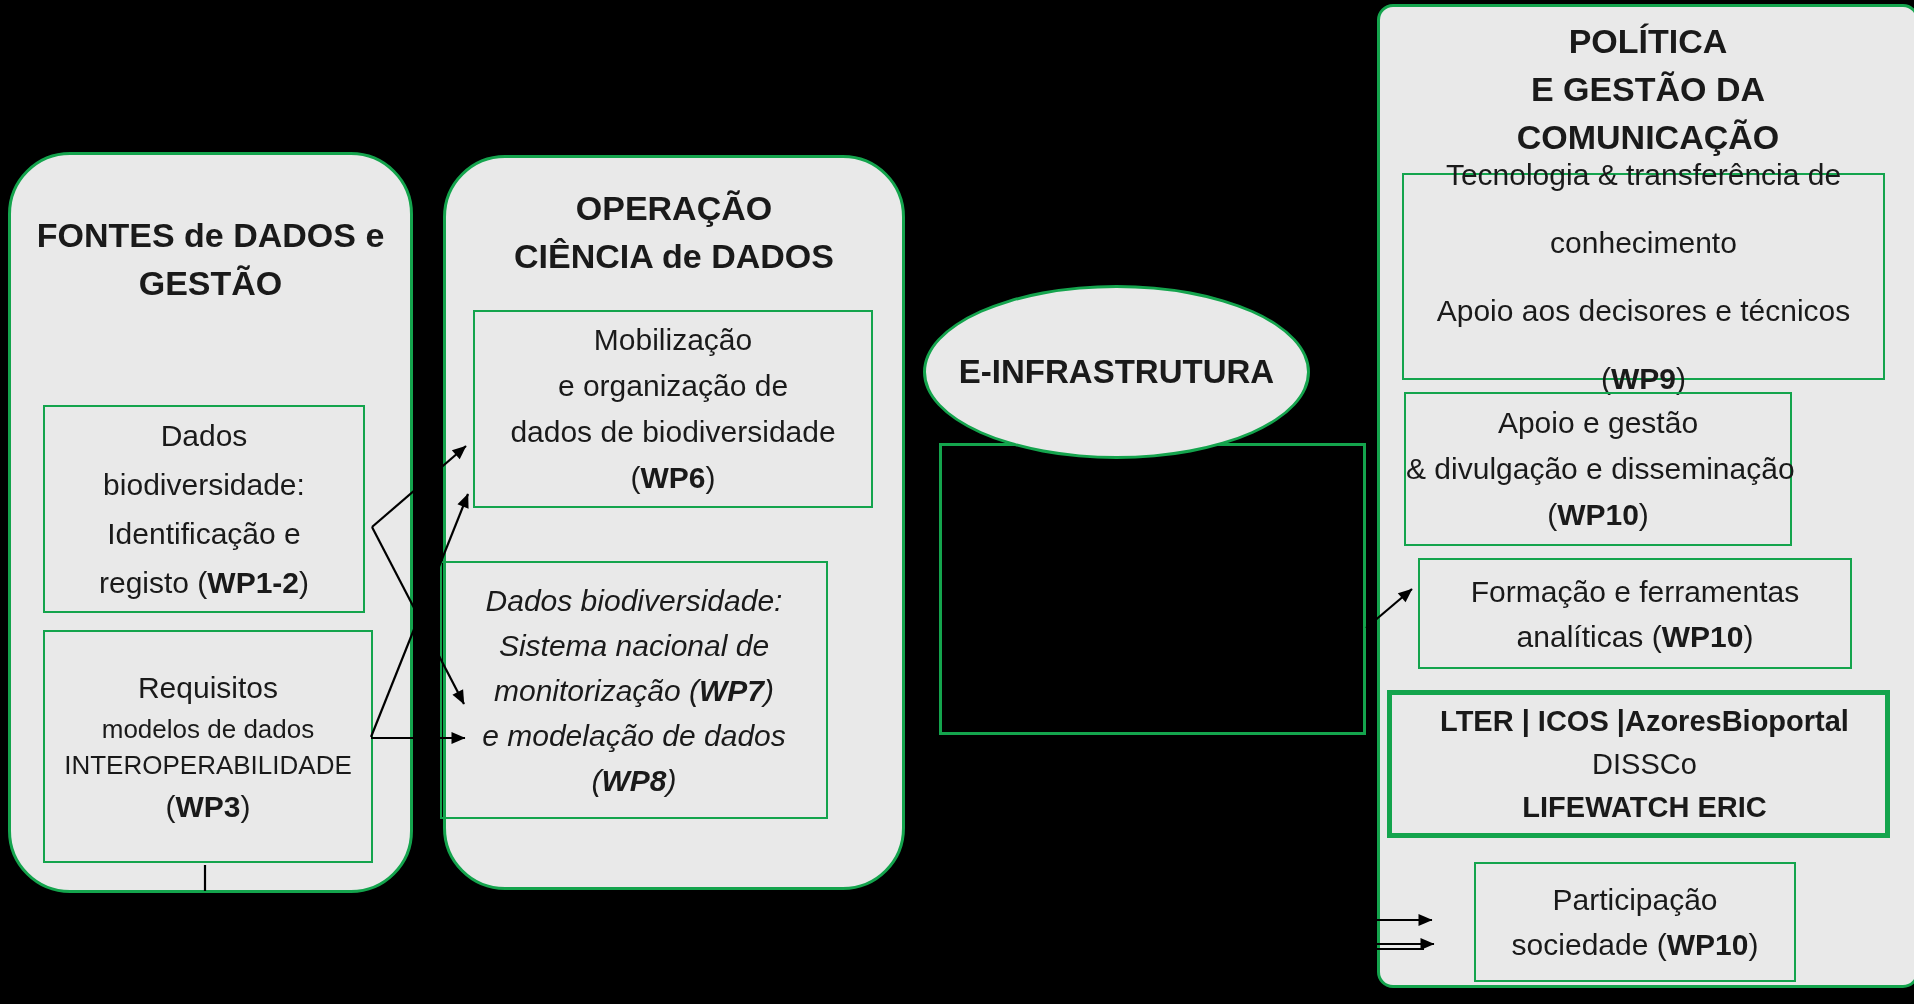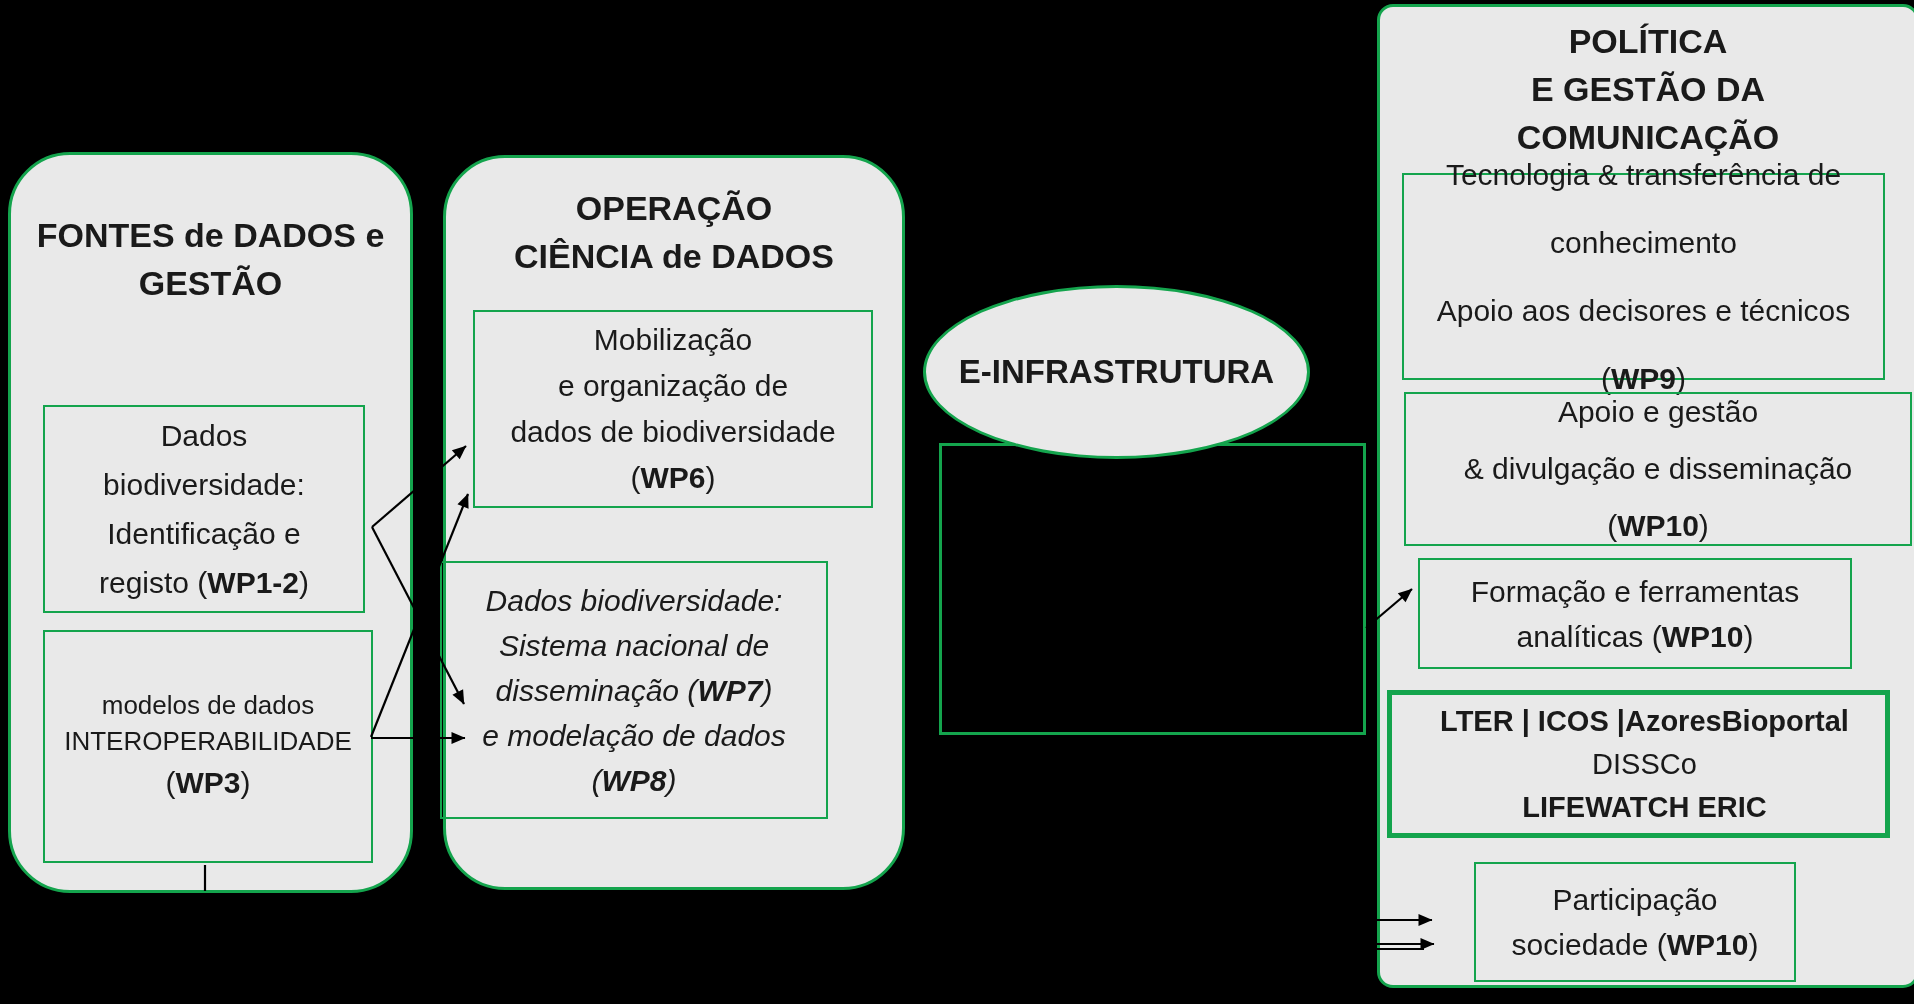--- a/index.html
+++ b/index.html
@@ -104,53 +104,54 @@
   </div>
 
   <div class="box" id="box-wp12" style="left:43px;top:405px;width:322px;height:208px;">
     <div class="line"><span>Dados</span><b></b><span></span></div>
     <div class="line"><span>biodiversidade:</span><b></b><span></span></div>
     <div class="line"><span>Identificação e</span><b></b><span></span></div>
     <div class="line"><span>registo (</span><b>WP1-2</b><span>)</span></div>
   </div>
 
   <div class="box" id="box-wp3" style="left:43px;top:630px;width:330px;height:233px;">
+    <div class="line"><span>Requisitos</span><b></b><span></span></div>
     <div class="line sm"><span>modelos de dados</span><b></b><span></span></div>
     <div class="line sm"><span>INTEROPERABILIDADE</span><b></b><span></span></div>
     <div class="line"><span>(</span><b>WP3</b><span>)</span></div>
   </div>
 
   <div class="box" id="box-wp6" style="left:473px;top:310px;width:400px;height:198px;">
     <div class="line"><span>Mobilização</span><b></b><span></span></div>
     <div class="line"><span>e organização de</span><b></b><span></span></div>
     <div class="line"><span>dados de biodiversidade</span><b></b><span></span></div>
     <div class="line"><span>(</span><b>WP6</b><span>)</span></div>
   </div>
 
   <div class="box" id="box-wp78" style="left:440px;top:561px;width:388px;height:258px;font-style:italic;">
     <div class="line"><span>Dados biodiversidade:</span><b></b><span></span></div>
     <div class="line"><span>Sistema nacional de</span><b></b><span></span></div>
-    <div class="line"><span>disseminação (</span><b>WP7</b><span>)</span></div>
+    <div class="line"><span>monitorização (</span><b>WP7</b><span>)</span></div>
     <div class="line"><span>e modelação de dados</span><b></b><span></span></div>
     <div class="line"><span>(</span><b>WP8</b><span>)</span></div>
   </div>
 
   <div class="einfra-rect"></div>
   <div class="einfra-ellipse">
     <span>E-INFRASTRUTURA</span>
   </div>
 
   <div class="box" id="box-wp9" style="left:1402px;top:173px;width:483px;height:207px;gap:22px;">
     <div class="line"><span>Tecnologia &amp; transferência de</span><b></b><span></span></div>
     <div class="line"><span>conhecimento</span><b></b><span></span></div>
     <div class="line"><span>Apoio aos decisores e técnicos</span><b></b><span></span></div>
     <div class="line"><span>(</span><b>WP9</b><span>)</span></div>
   </div>
 
-  <div class="box" id="box-wp10-apoio" style="left:1404px;top:392px;width:508px;height:154px;gap:11px;">
+  <div class="box" id="box-wp10-apoio" style="left:1404px;top:392px;width:388px;height:154px;">
     <div class="line"><span>Apoio e gestão</span><b></b><span></span></div>
     <div class="line"><span>&amp; divulgação e disseminação</span><b></b><span></span></div>
     <div class="line"><span>(</span><b>WP10</b><span>)</span></div>
   </div>
 
   <div class="box" id="box-wp10-formacao" style="left:1418px;top:558px;width:434px;height:111px;">
     <div class="line"><span>Formação e ferramentas</span><b></b><span></span></div>
     <div class="line"><span>analíticas (</span><b>WP10</b><span>)</span></div>
   </div>
 

